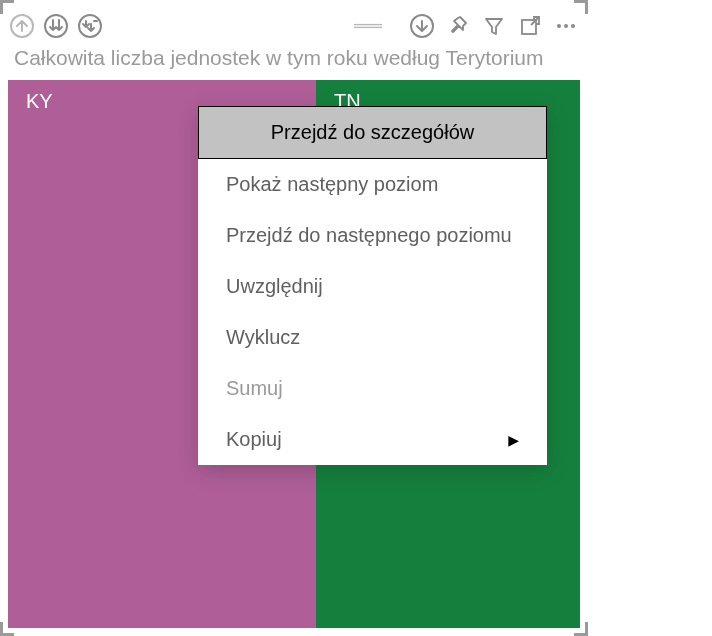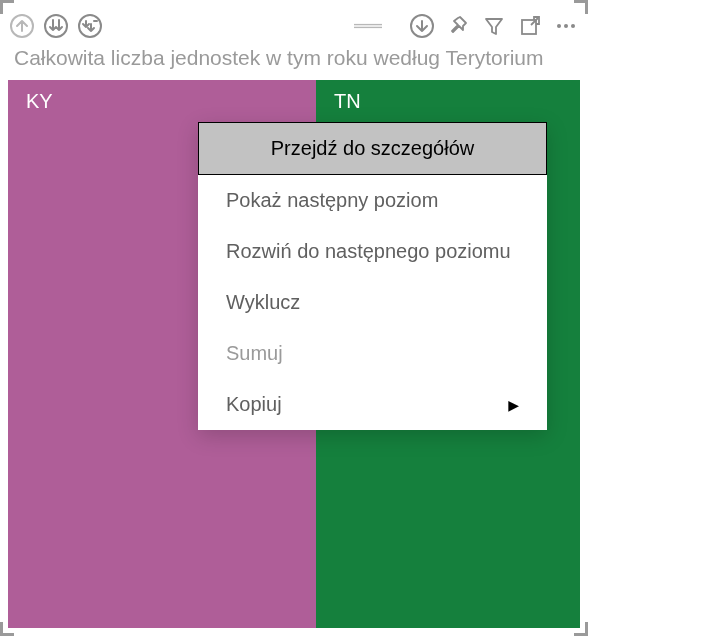--- a/index.html
+++ b/index.html
@@ -31,21 +31,21 @@
   .chart-area {
     position: absolute; top: 80px; left: 8px; right: 8px; bottom: 8px;
     display: flex; 
   }
   .seg { position: relative; color: #fff; font-size: 20px; }
   .seg .lbl { position: absolute; top: 10px; left: 18px; }
   .seg.ky { background: #af5e98; flex: 0 0 308px; }
   .seg.tn { background: #15803d; flex: 1 1 auto; }
 
   .context-menu {
-    position: absolute; top: 122px; left: 198px; width: 349px;
+    position: absolute; top: 106px; left: 198px; width: 349px;
     background: #fff; box-shadow: 0 6px 20px rgba(0,0,0,0.18);
     display: flex; flex-direction: column; justify-content: center;
   }
   .cm-item {
     padding: 14px 28px; color: #606060; font-size: 20px; cursor: pointer;
     display: flex; align-items: center; justify-content: space-between;
   }
   .cm-item.header {
     background: #c2c2c2; border: 1px solid #000; text-align: center;
     color: #000; justify-content: center; padding: 14px 0;
@@ -132,21 +132,22 @@
       <span class="lbl">KY</span>
     </div>
     <div class="seg tn">
       <span class="lbl">TN</span>
     </div>
   </div>
 
   <div class="context-menu">
     <div class="cm-item header">Przejdź do szczegółów</div>
     <div class="cm-item">Pokaż następny poziom</div>
-    <div class="cm-item">Rozwiń do następnego poziomu</div>
+    <div class="cm-item">Przejdź do następnego poziomu</div>
+    <div class="cm-item">Uwzględnij</div>
     <div class="cm-item">Wyklucz</div>
     <div class="cm-item big">Sumuj</div>
     <div class="cm-item">
       <span>Kopiuj</span>
       <span class="cm-arrow">▶</span>
     </div>
   </div>
 </div>
 
 </body></html>

